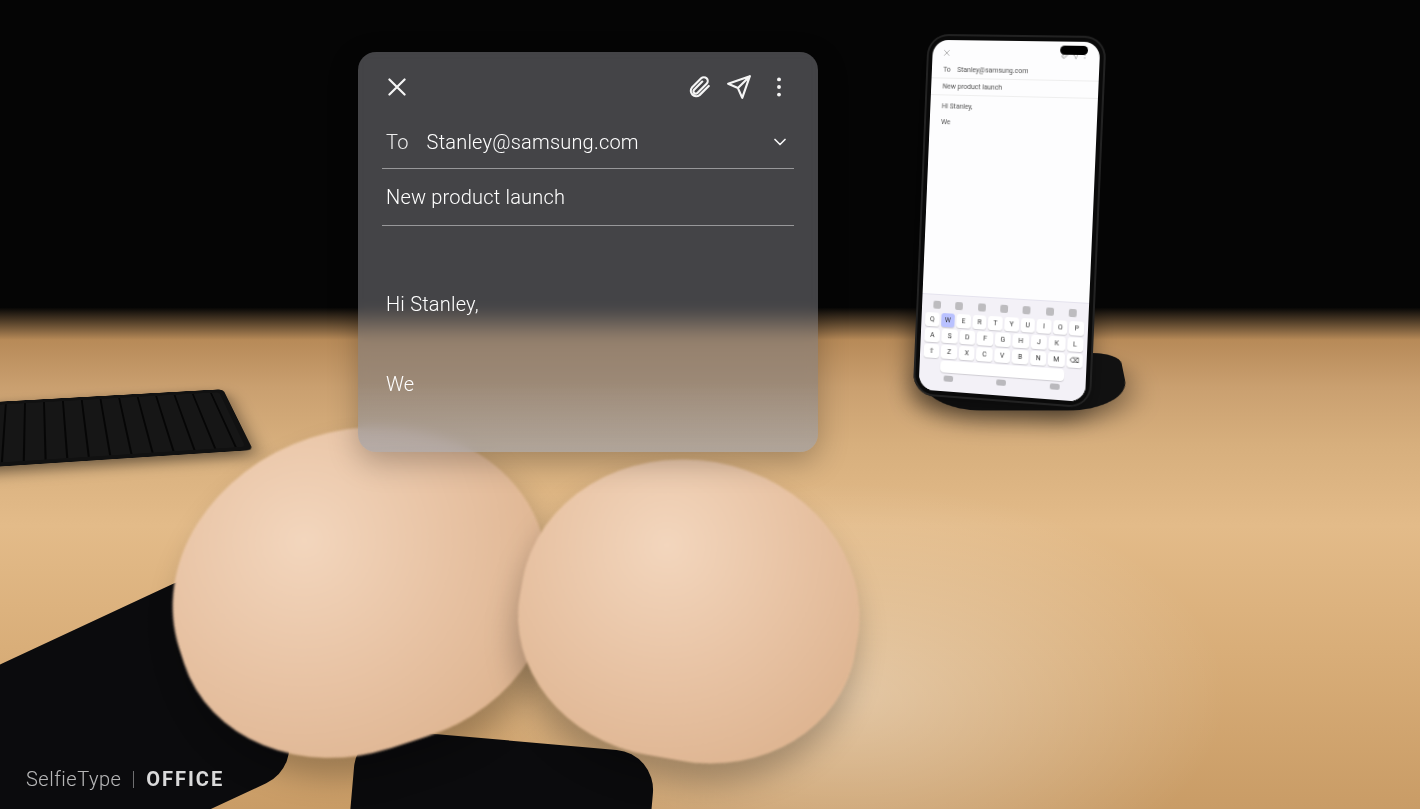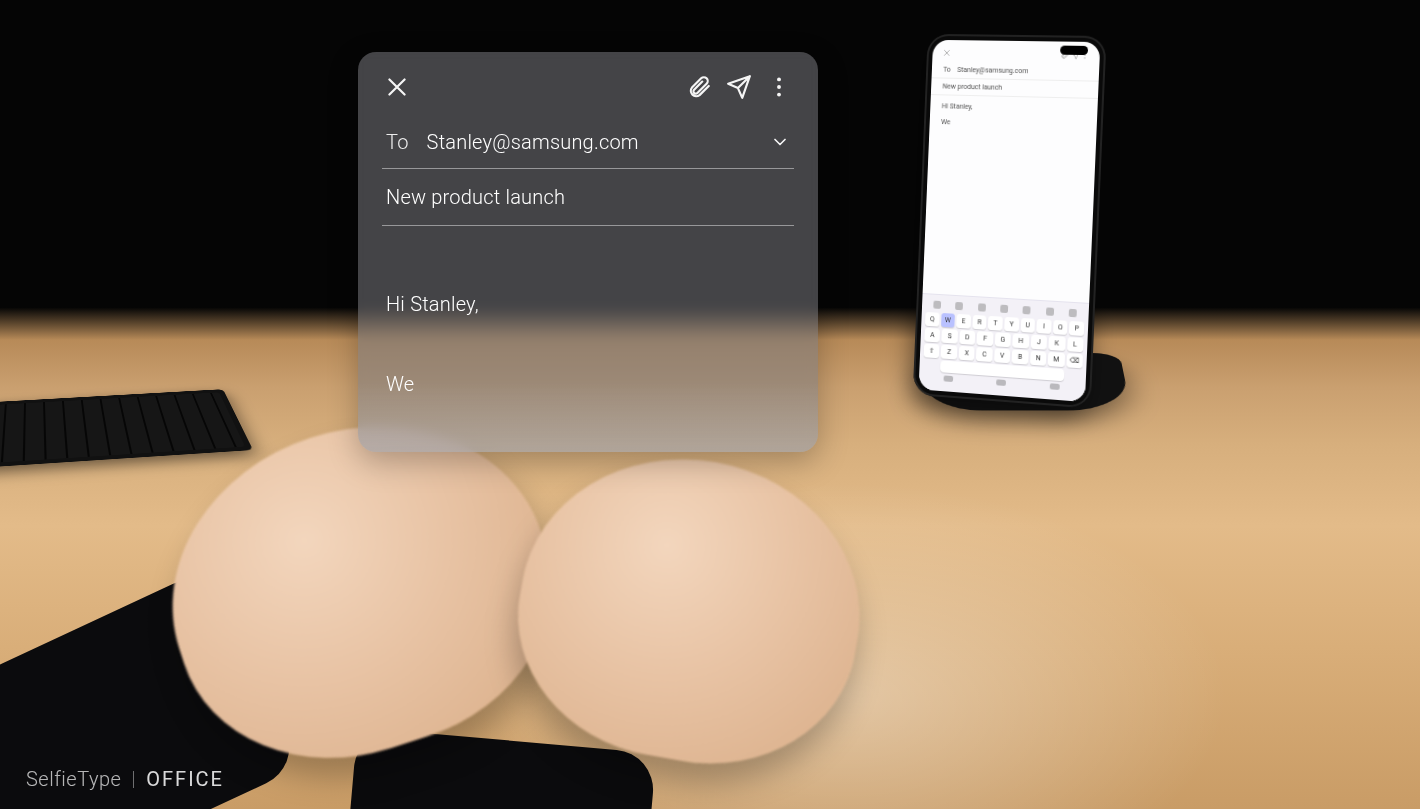--- a/index.html
+++ b/index.html
@@ -236,21 +236,21 @@
     bottom:18px;
     color:rgba(255,255,255,0.7);
     font-size:20px;
     letter-spacing:.5px;
     display:flex;
     align-items:center;
     gap:10px;
     font-weight:300;
   }
   .caption .sep { opacity:.6; }
-  .caption .mode { font-weight:400; letter-spacing:2px; color:rgba(255,255,255,0.85); }
+  .caption .mode { font-weight:700; letter-spacing:2px; color:rgba(255,255,255,0.85); }
 
 </style>
 </head>
 <body>
 
 <div class="scene">
 
   <div class="desk-highlight"></div>
   <div class="keyboard"></div>
 

